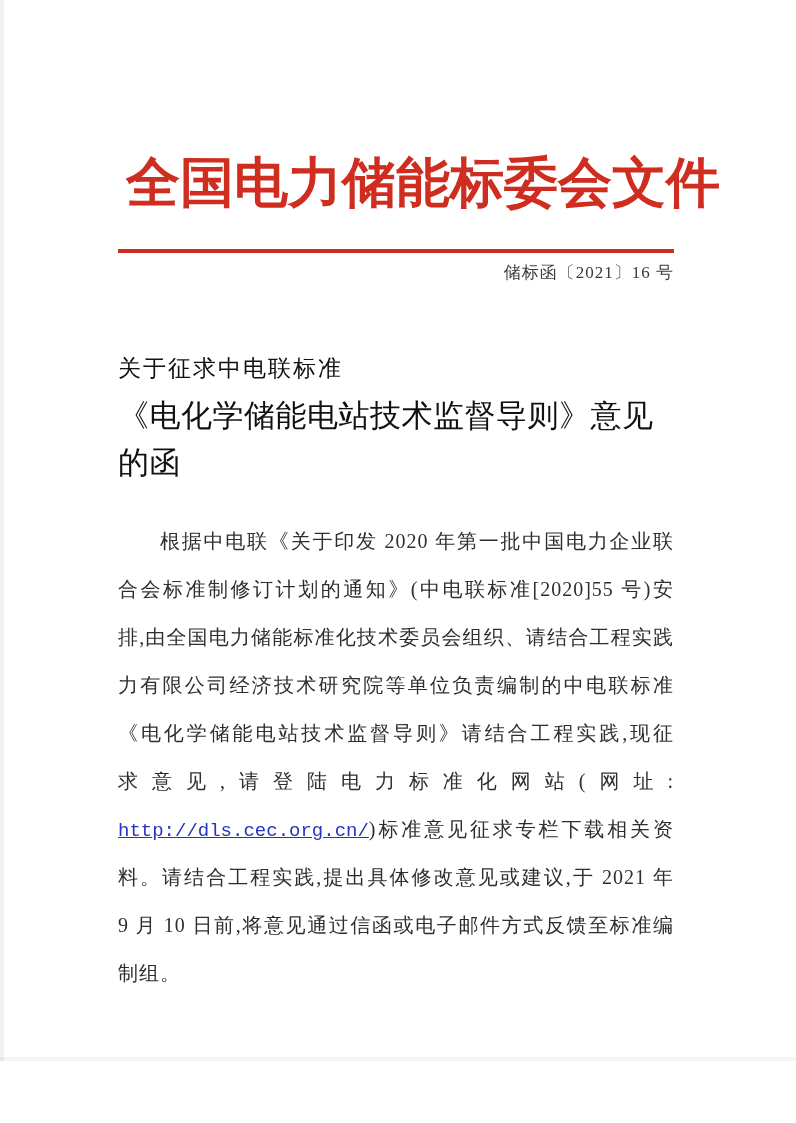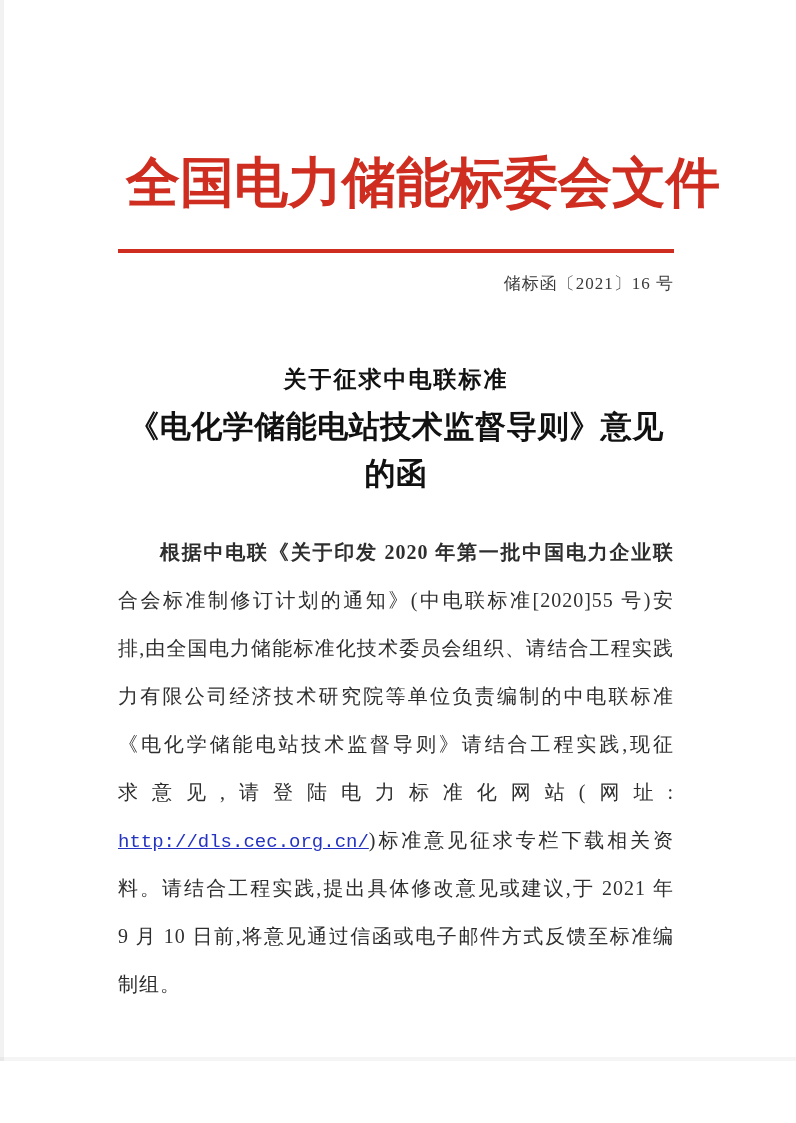--- a/index.html
+++ b/index.html
@@ -32,32 +32,32 @@
     text-justify: inter-character;
     padding: 0 8px;
     font-family: "Liberation Serif", "DejaVu Serif", serif;
   }
   .red-rule {
     margin-top: 31px;
     height: 4px;
     background: #ce2d20;
   }
   .doc-no {
-    margin-top: 18px;
+    margin-top: 7px;
     line-height: 26px;
     font-size: 17px;
     color: #3a3a3a;
     text-align: right;
     letter-spacing: 1px;
   }
   .subject {
     margin-top: 59px;
-    text-align: center;
+    text-align: left;
     font-family: "Liberation Sans", "DejaVu Sans", sans-serif;
-    font-weight: 700;
+    font-weight: 400;
     color: #111111;
   }
   .subject .s1 {
     font-size: 23px;
     line-height: 47px;
     letter-spacing: 2px;
   }
   .subject .s2 {
     font-size: 31px;
     line-height: 47px;
@@ -75,21 +75,20 @@
     white-space: nowrap;
   }
   .line.j {
     white-space: normal;
     text-align: justify;
     text-align-last: justify;
     text-justify: inter-character;
   }
   .line.indent {
     padding-left: 42px;
-    font-weight: bold;
   }
   .link {
     color: #2433c0;
     text-decoration: underline;
     text-decoration-color: #2433c0;
     font-family: "Liberation Mono", "DejaVu Sans Mono", monospace;
     font-size: 19px;
     letter-spacing: 0;
   }
 </style>

